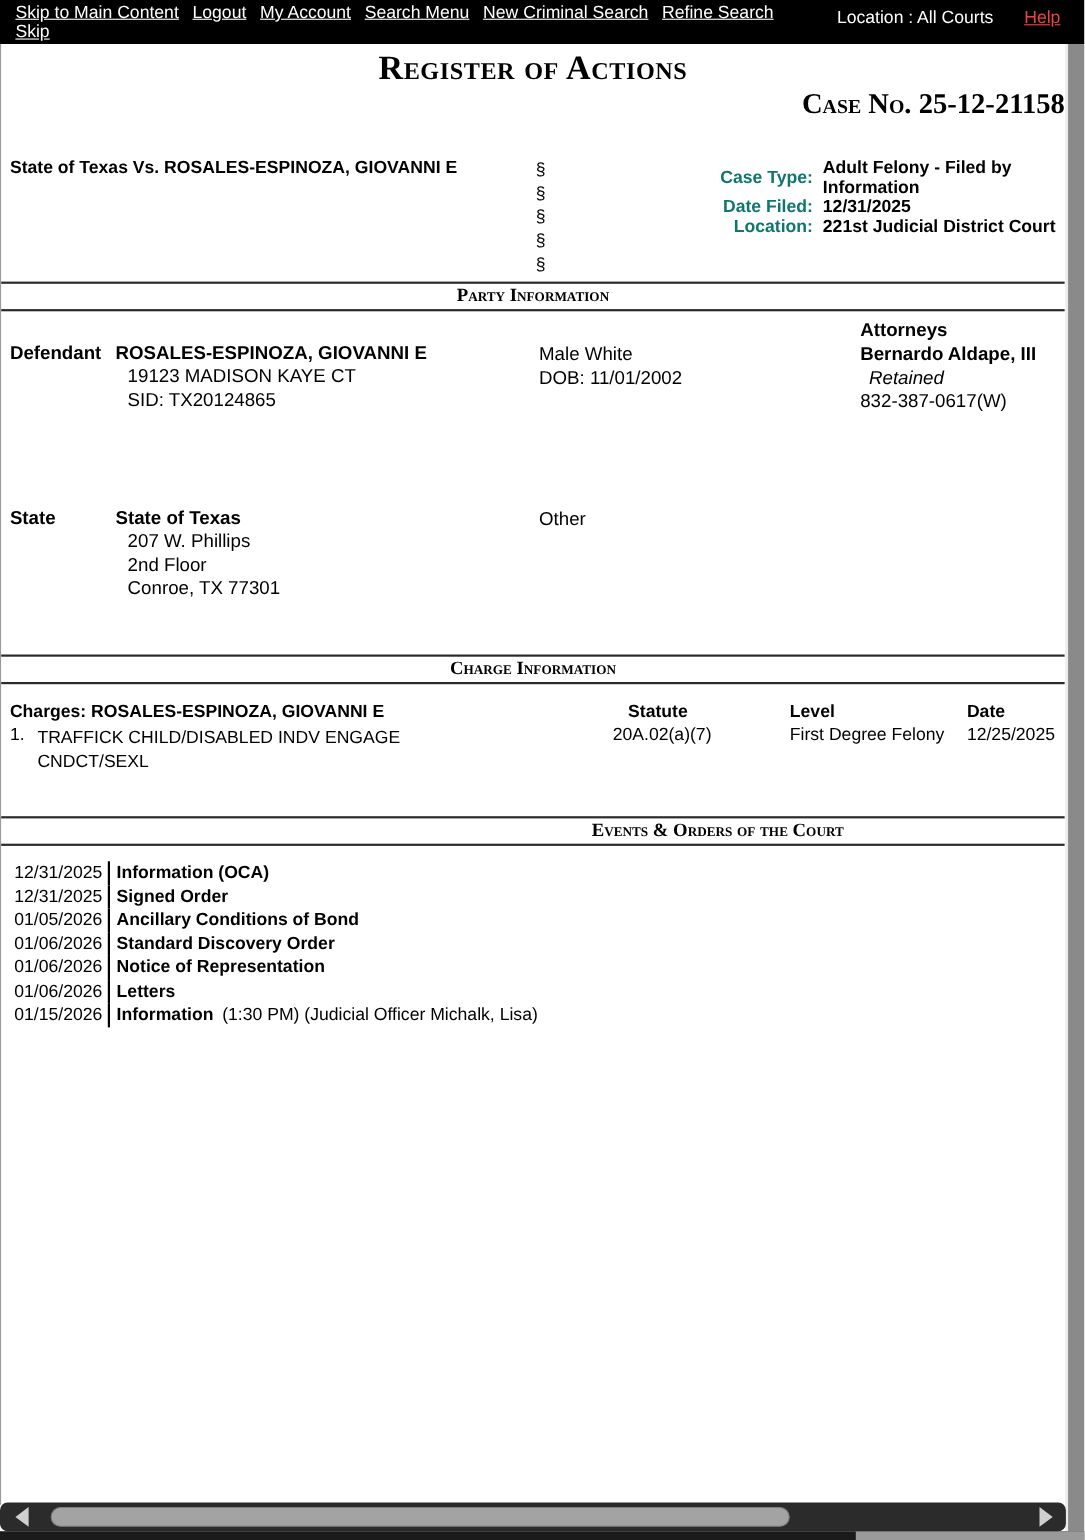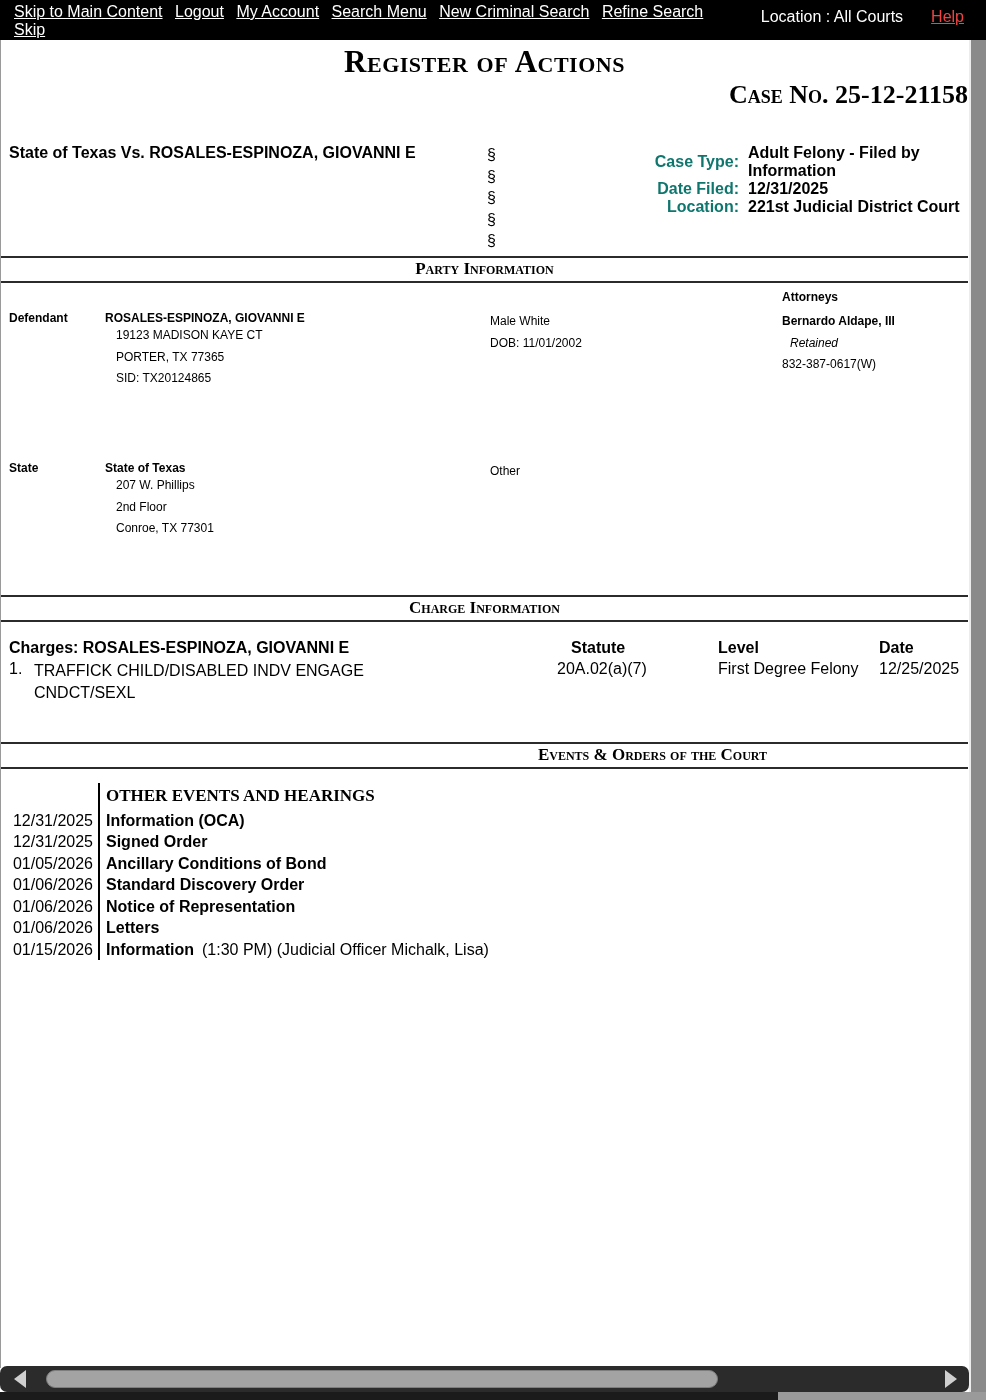--- a/index.html
+++ b/index.html
@@ -51,21 +51,21 @@
     border-top:2px solid #2b2b2b; border-bottom:2px solid #2b2b2b;
     text-align:center; padding:1px 0 2px 0;
     font-family:"Liberation Serif", serif; font-variant:small-caps;
     font-weight:bold; font-size:17px;
   }
   .section-bar .shift { position:relative; left:168px; }
   .bar-party  { }
   .bar-charge { margin-top:36px; }
   .bar-events { margin-top:19px; }
   
-  .party-wrap { position:relative; height:276px; font-size:12px; }
+  .party-wrap { position:relative; height:276px; font-size:17px; }
   .p-role { position:absolute; left:8px; font-weight:bold; }
   .p-name { position:absolute; left:104px; width:292px; font-weight:bold; }
   .p-addr { margin-left:11px; font-weight:normal; line-height:21.5px; }
   .p-desc { position:absolute; left:489px; line-height:21.5px; }
   .att-head { position:absolute; left:781px; top:7px; font-weight:bold; }
   .att-block { position:absolute; left:781px; top:28px; line-height:21.5px; }
   .att-name { font-weight:bold; }
   .att-status { font-style:italic; padding-left:8px; }
   
   .charge-wrap { position:relative; height:84px; margin-top:17px; font-size:16px; }
@@ -148,21 +148,20 @@
     </div>
 
     <div class="party-wrap">
       <div class="att-head">Attorneys</div>
 
       <div class="p-role" style="top:28px;">Defendant</div>
       <div class="p-name" style="top:28px;">
         <span>ROSALES-ESPINOZA, GIOVANNI E</span>
         <div class="p-addr">
           <div>19123 MADISON KAYE CT</div>
-          <div>PORTER, TX 77365</div>
           <div>SID: TX20124865</div>
         </div>
       </div>
       <div class="p-desc" style="top:28px;">
         <div>Male White</div>
         <div>DOB: 11/01/2002</div>
       </div>
       <div class="att-block">
         <div class="att-name">Bernardo Aldape, III</div>
         <div class="att-status">Retained</div>
@@ -200,21 +199,20 @@
       <div class="c-v date">12/25/2025</div>
     </div>
 
     <div class="section-bar bar-events">
       <span class="shift">Events &amp; Orders of the Court</span>
     </div>
 
     <div class="events-wrap">
       <div class="ev-row">
         <div class="ev-date"></div>
-        <div class="ev-main ev-group">OTHER EVENTS AND HEARINGS</div>
       </div>
 
       <div class="ev-row">
         <div class="ev-date">12/31/2025</div>
         <div class="ev-main"><span class="ev-title">Information (OCA)</span></div>
       </div>
       <div class="ev-row">
         <div class="ev-date">12/31/2025</div>
         <div class="ev-main"><span class="ev-title">Signed Order</span></div>
       </div>

